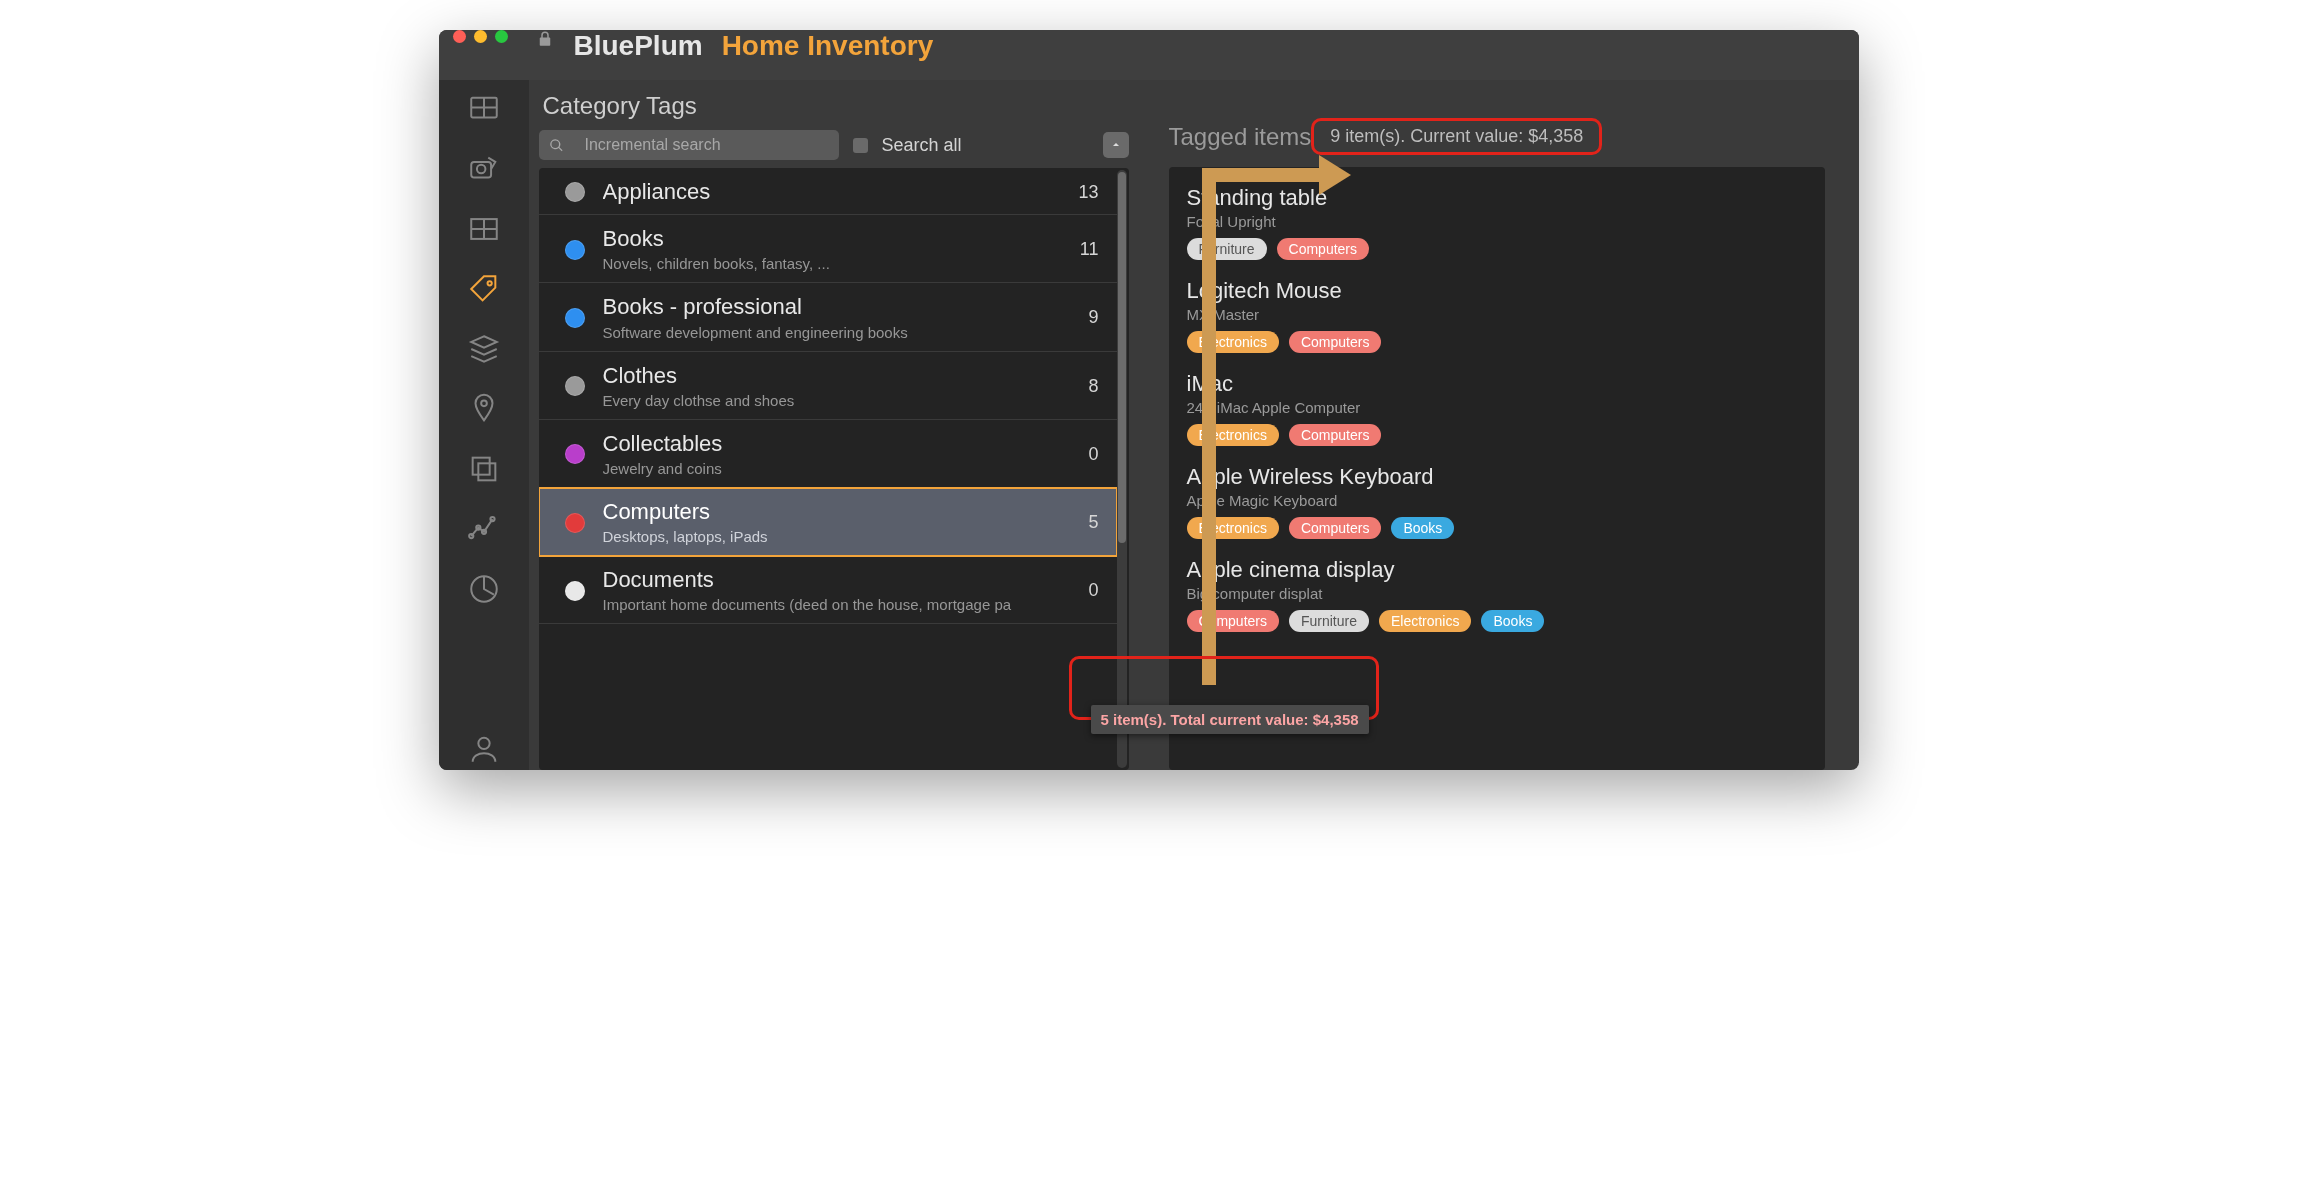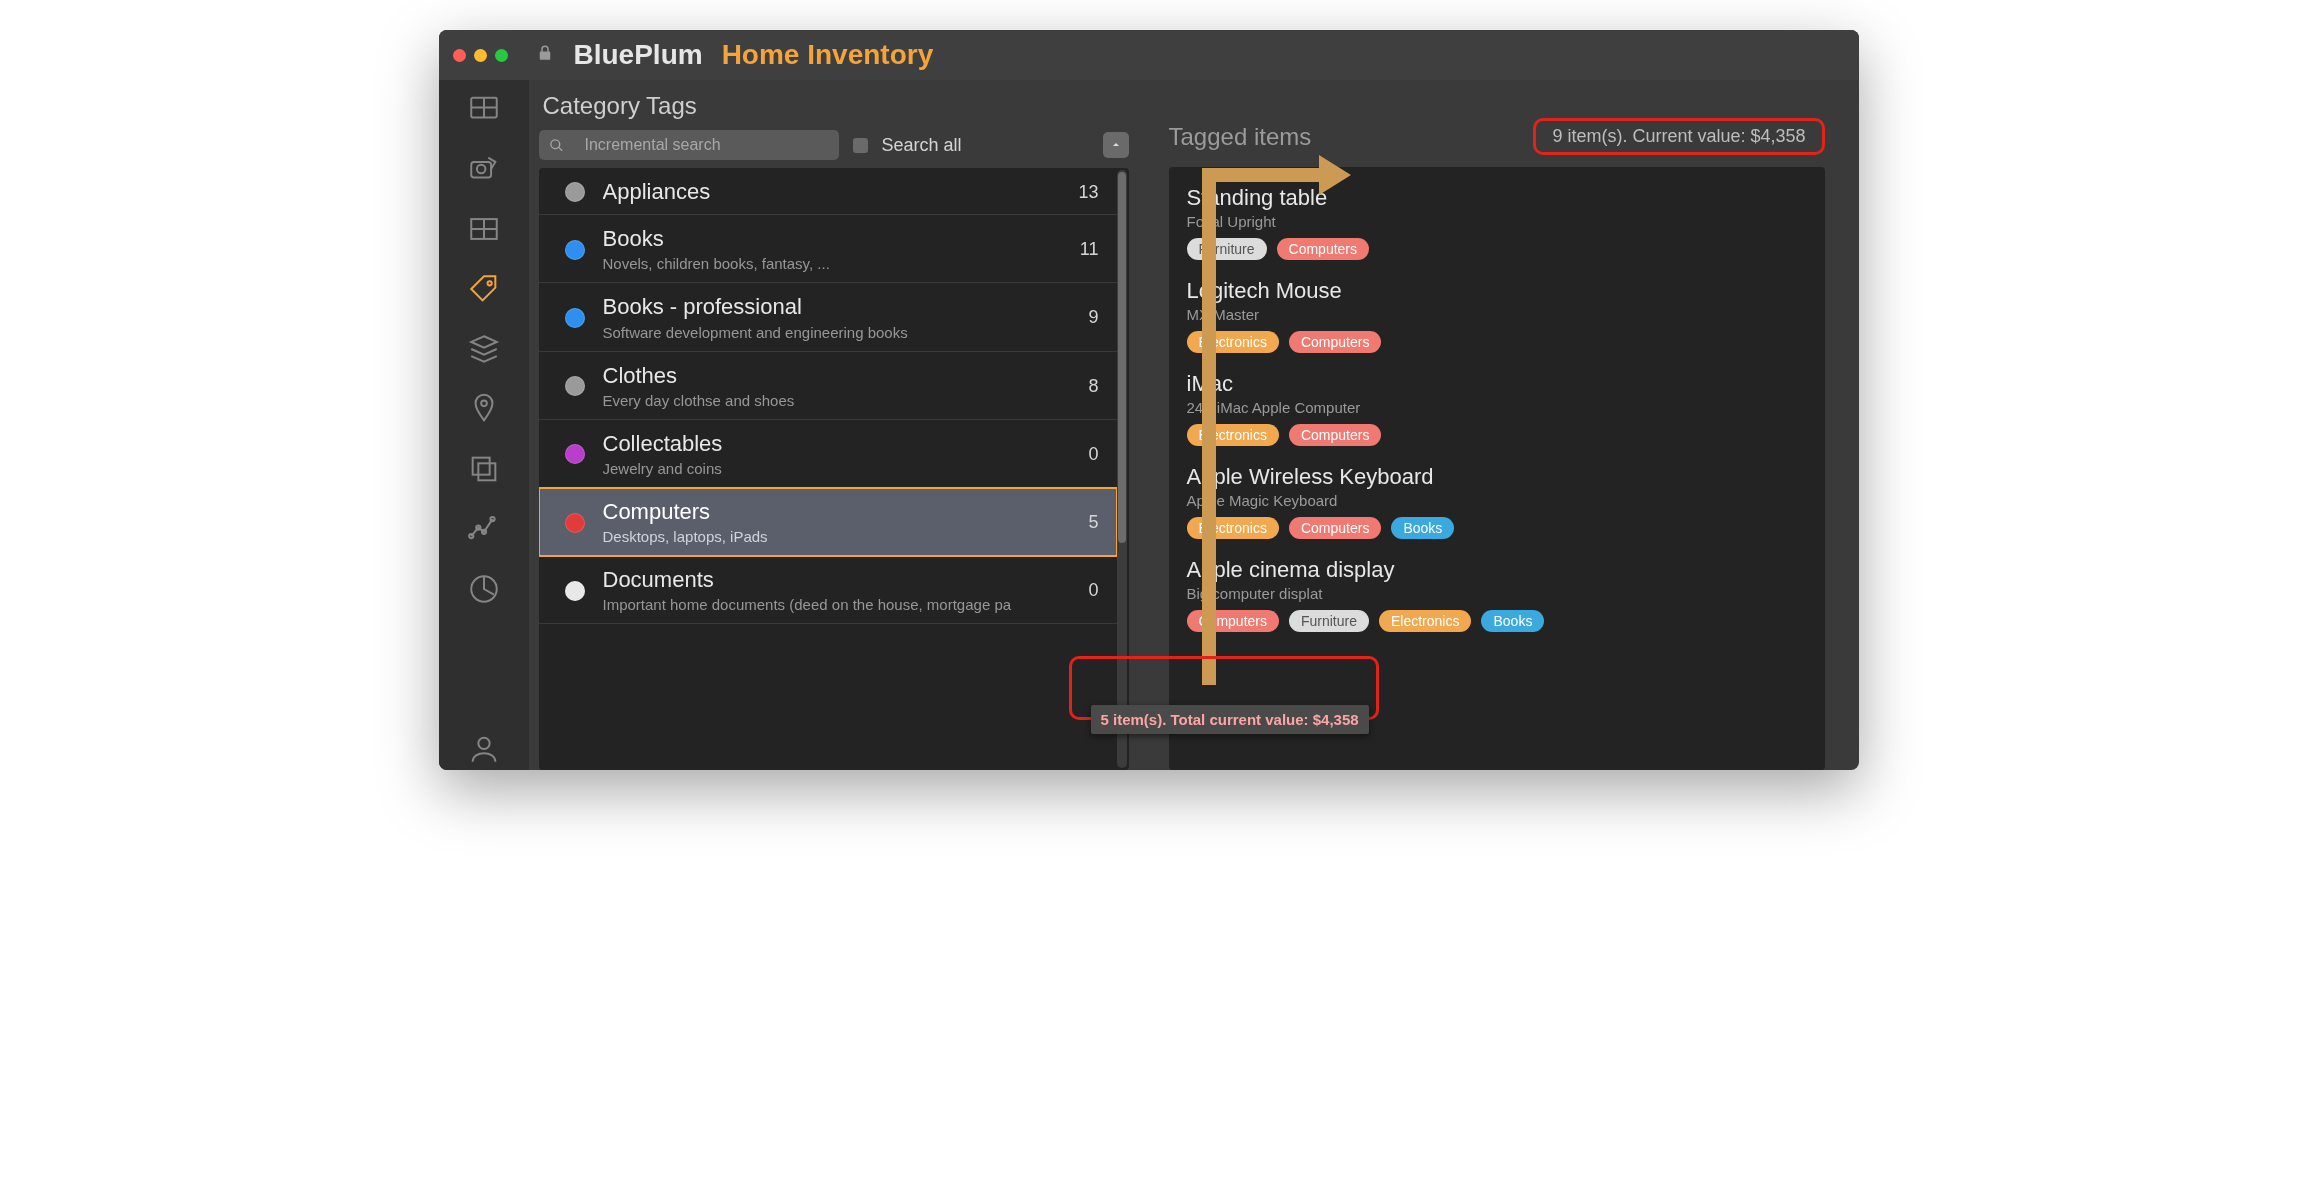--- a/index.html
+++ b/index.html
@@ -21,21 +21,21 @@
     overflow: hidden;
     position: relative;
     display: flex;
     flex-direction: column;
   }
   
   .titlebar {
     height: 50px;
     background: #3f3f3f;
     display: flex;
-    align-items: center;
+    align-items: flex-start;
     padding: 0 14px;
     gap: 10px;
   }
   .traffic { display: flex; gap: 8px; }
   .dot { width: 13px; height: 13px; border-radius: 50%; }
   .red   { background: #ff5f57; }
   .yellow{ background: #febc2e; }
   .green { background: #28c840; }
   .lock  { color: #9a9a9a; margin-left: 18px; font-size: 18px; }
   .title-brand { color: #e6e6e6; font-size: 28px; font-weight: 600; margin-left: 10px; }
@@ -145,21 +145,21 @@
   .cat.selected .desc { color: #d0d3da; }
 
   
   .pane-right {
     flex: 1;
     padding: 38px 34px 0 30px;
     display: flex; flex-direction: column; min-height:0;
     position: relative;
   }
   .right-header {
-    display: flex; align-items: center; justify-content: space-between;
+    display: flex; align-items: center; 
     margin-bottom: 12px;
   }
   .right-title { color: #9b9b9b; font-size: 24px; font-weight: 300; }
   .right-stats {
     color: #bdbdbd; font-size: 18px;
     padding: 3px 8px;
   }
   .stats-frame { border: 3px solid #e2231a; border-radius: 10px; padding: 2px 8px; }
 
   .items {

